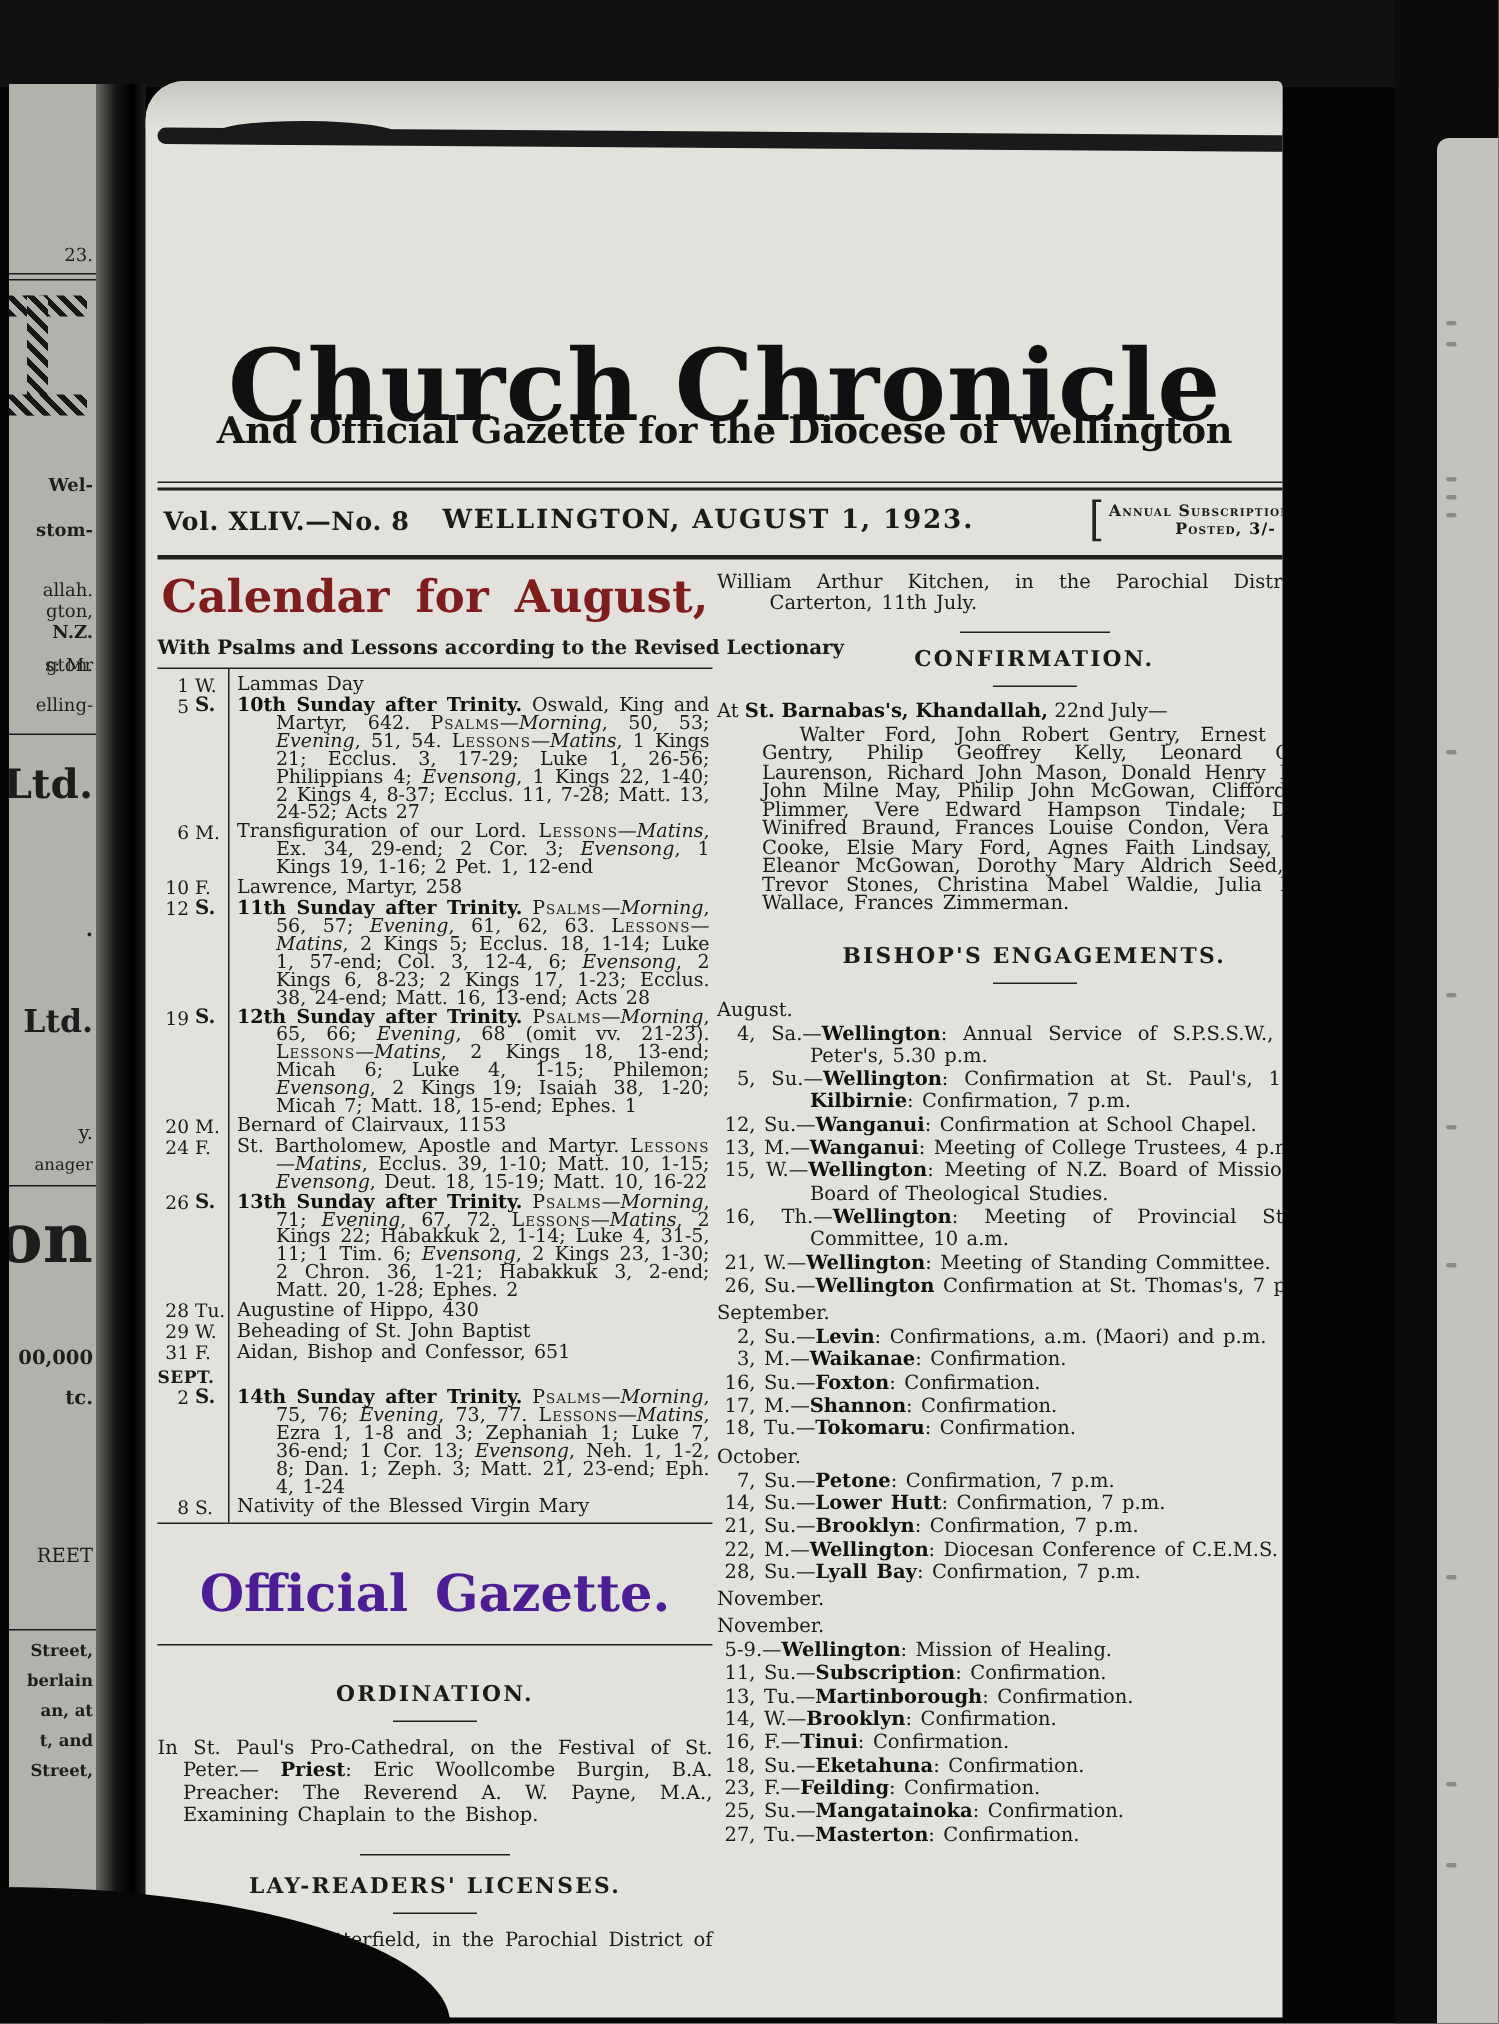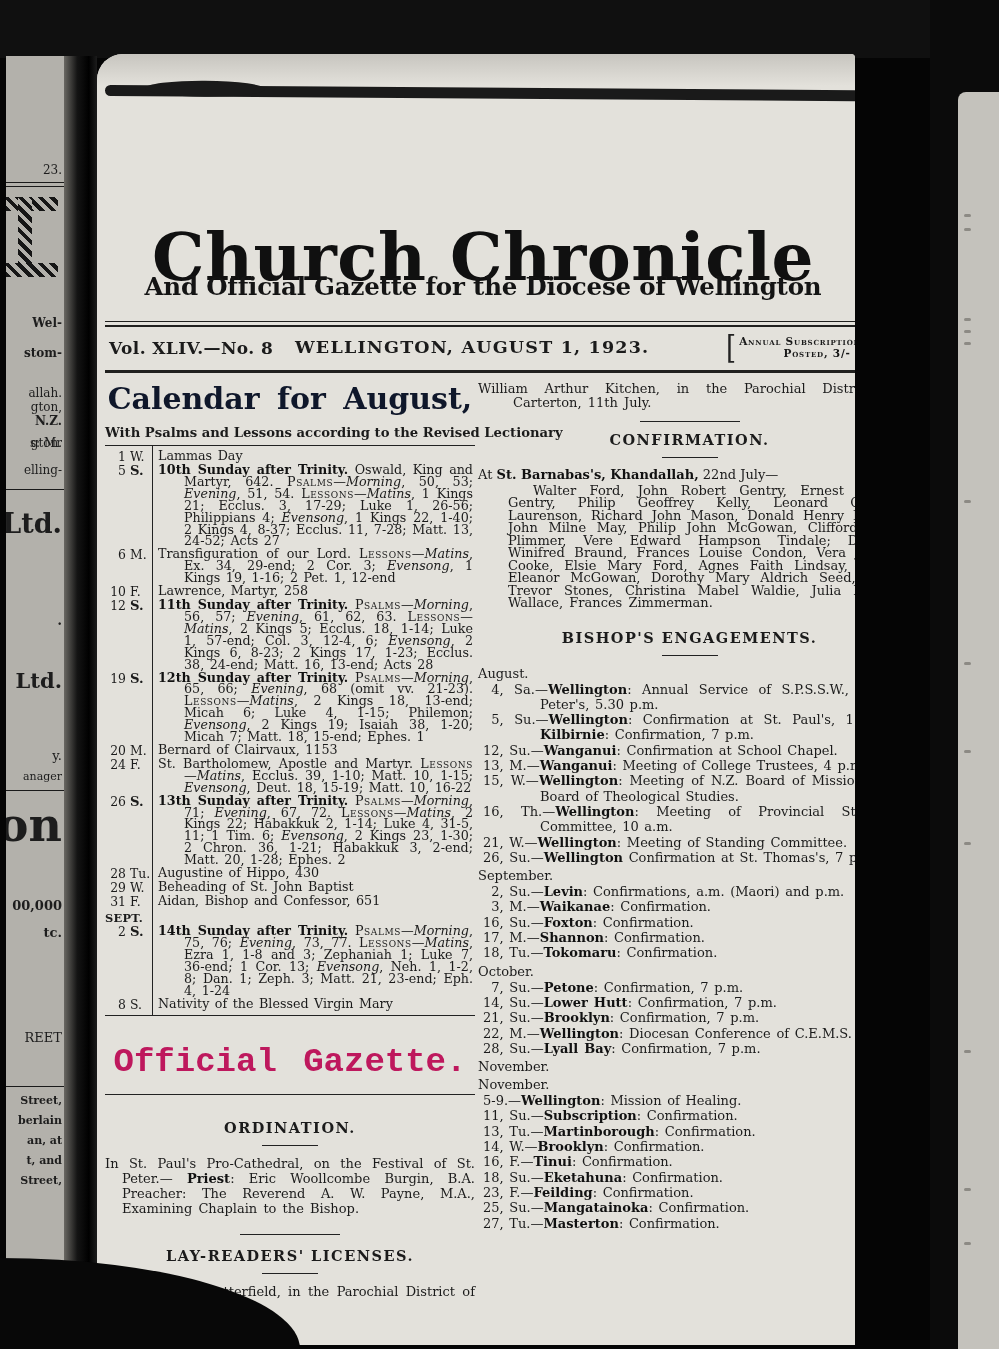--- a/index.html
+++ b/index.html
@@ -36,35 +36,35 @@
   .vol{position:absolute;left:4px;top:8px;font-weight:bold;letter-spacing:.4px;}
   .dateline{position:absolute;left:190px;top:7px;font-weight:bold;letter-spacing:1.2px;font-size:17.5px;}
   .subsc{position:absolute;right:28px;top:2px;display:flex;align-items:center;}
   .subsc .bracket{font-size:26px;font-weight:normal;color:#222;margin-right:3px;transform:scaleY(1.2);}
   .subsc .lines{font-size:10.5px;font-weight:bold;letter-spacing:.8px;font-variant:small-caps;
         text-align:center;line-height:12px;}
   
   .cols{position:absolute;top:322px;left:8px;width:818px;}
   .col-left{position:absolute;left:0;top:0;width:370px;}
   .col-right{position:absolute;left:373px;top:0;width:423px;}
-  .cal-title{font-size:30px;font-weight:bold;text-align:center;word-spacing:7px;margin:5px 0 0;color:#0f172a;}
+  .cal-title{font-size:30px;font-weight:bold;text-align:center;word-spacing:7px;margin:5px 0 0;color:#7f1d1d;}
   .cal-tagline{font-size:13.2px;font-weight:bold;text-align:center;margin-top:9px;white-space:nowrap;}
   .caltable{margin-top:5px;border-top:1.5px solid #222;border-bottom:1.5px solid #222;
         padding:3px 0 4px;position:relative;}
   .caltable::before{content:'';position:absolute;left:47px;top:0;bottom:0;width:1.4px;background:#222;}
   .calrow{display:flex;margin-top:1px;}
   .cdate{width:47px;flex:none;display:flex;font-size:12.4px;line-height:12px;padding-top:1px;}
   .cnum{width:21px;text-align:right;}
   .cday{margin-left:4px;}
   .calrow.sun .cday{font-weight:bold;font-size:13.2px;}
   .cmonth{font-weight:bold;font-size:11.4px;letter-spacing:.3px;}
   .centry{flex:1;padding:0 2px 0 32px;text-indent:-26px;font-size:12.7px;line-height:11.9px;
         text-align:justify;word-spacing:1.5px;}
   .centry .sc{font-variant:small-caps;letter-spacing:.6px;}
-  .gaz-title{font-size:34px;font-weight:bold;text-align:center;word-spacing:6px;margin:27px 0 0;color:#be185d;font-family:Liberation Mono, monospace;}
+  .gaz-title{font-size:34px;font-weight:bold;text-align:center;word-spacing:6px;margin:27px 0 0;color:#4c1d95;}
   .rule-long{border-top:1.5px solid #222;margin-top:13px;width:100%;}
   .shead{font-size:14.5px;font-weight:bold;letter-spacing:1.5px;text-align:center;margin:24px 0 0;}
   .rule-short{width:56px;border-top:1.4px solid #222;margin:9px auto 10px;}
   .rule-mid{width:100px;border-top:1.4px solid #222;margin:11px auto 9px;}
   .hang{font-size:13px;line-height:15.2px;text-align:justify;word-spacing:2px;
         padding-left:17px;text-indent:-17px;margin:2px 0 0;}
   .hang-lg{font-size:13px;line-height:13.8px;text-align:justify;word-spacing:2px;
         padding-left:35px;text-indent:-35px;margin:6px 0 0;}
   .names{font-size:13px;line-height:12.5px;text-align:justify;word-spacing:2px;
         padding-left:30px;text-indent:25px;margin:3px 0 0;}

